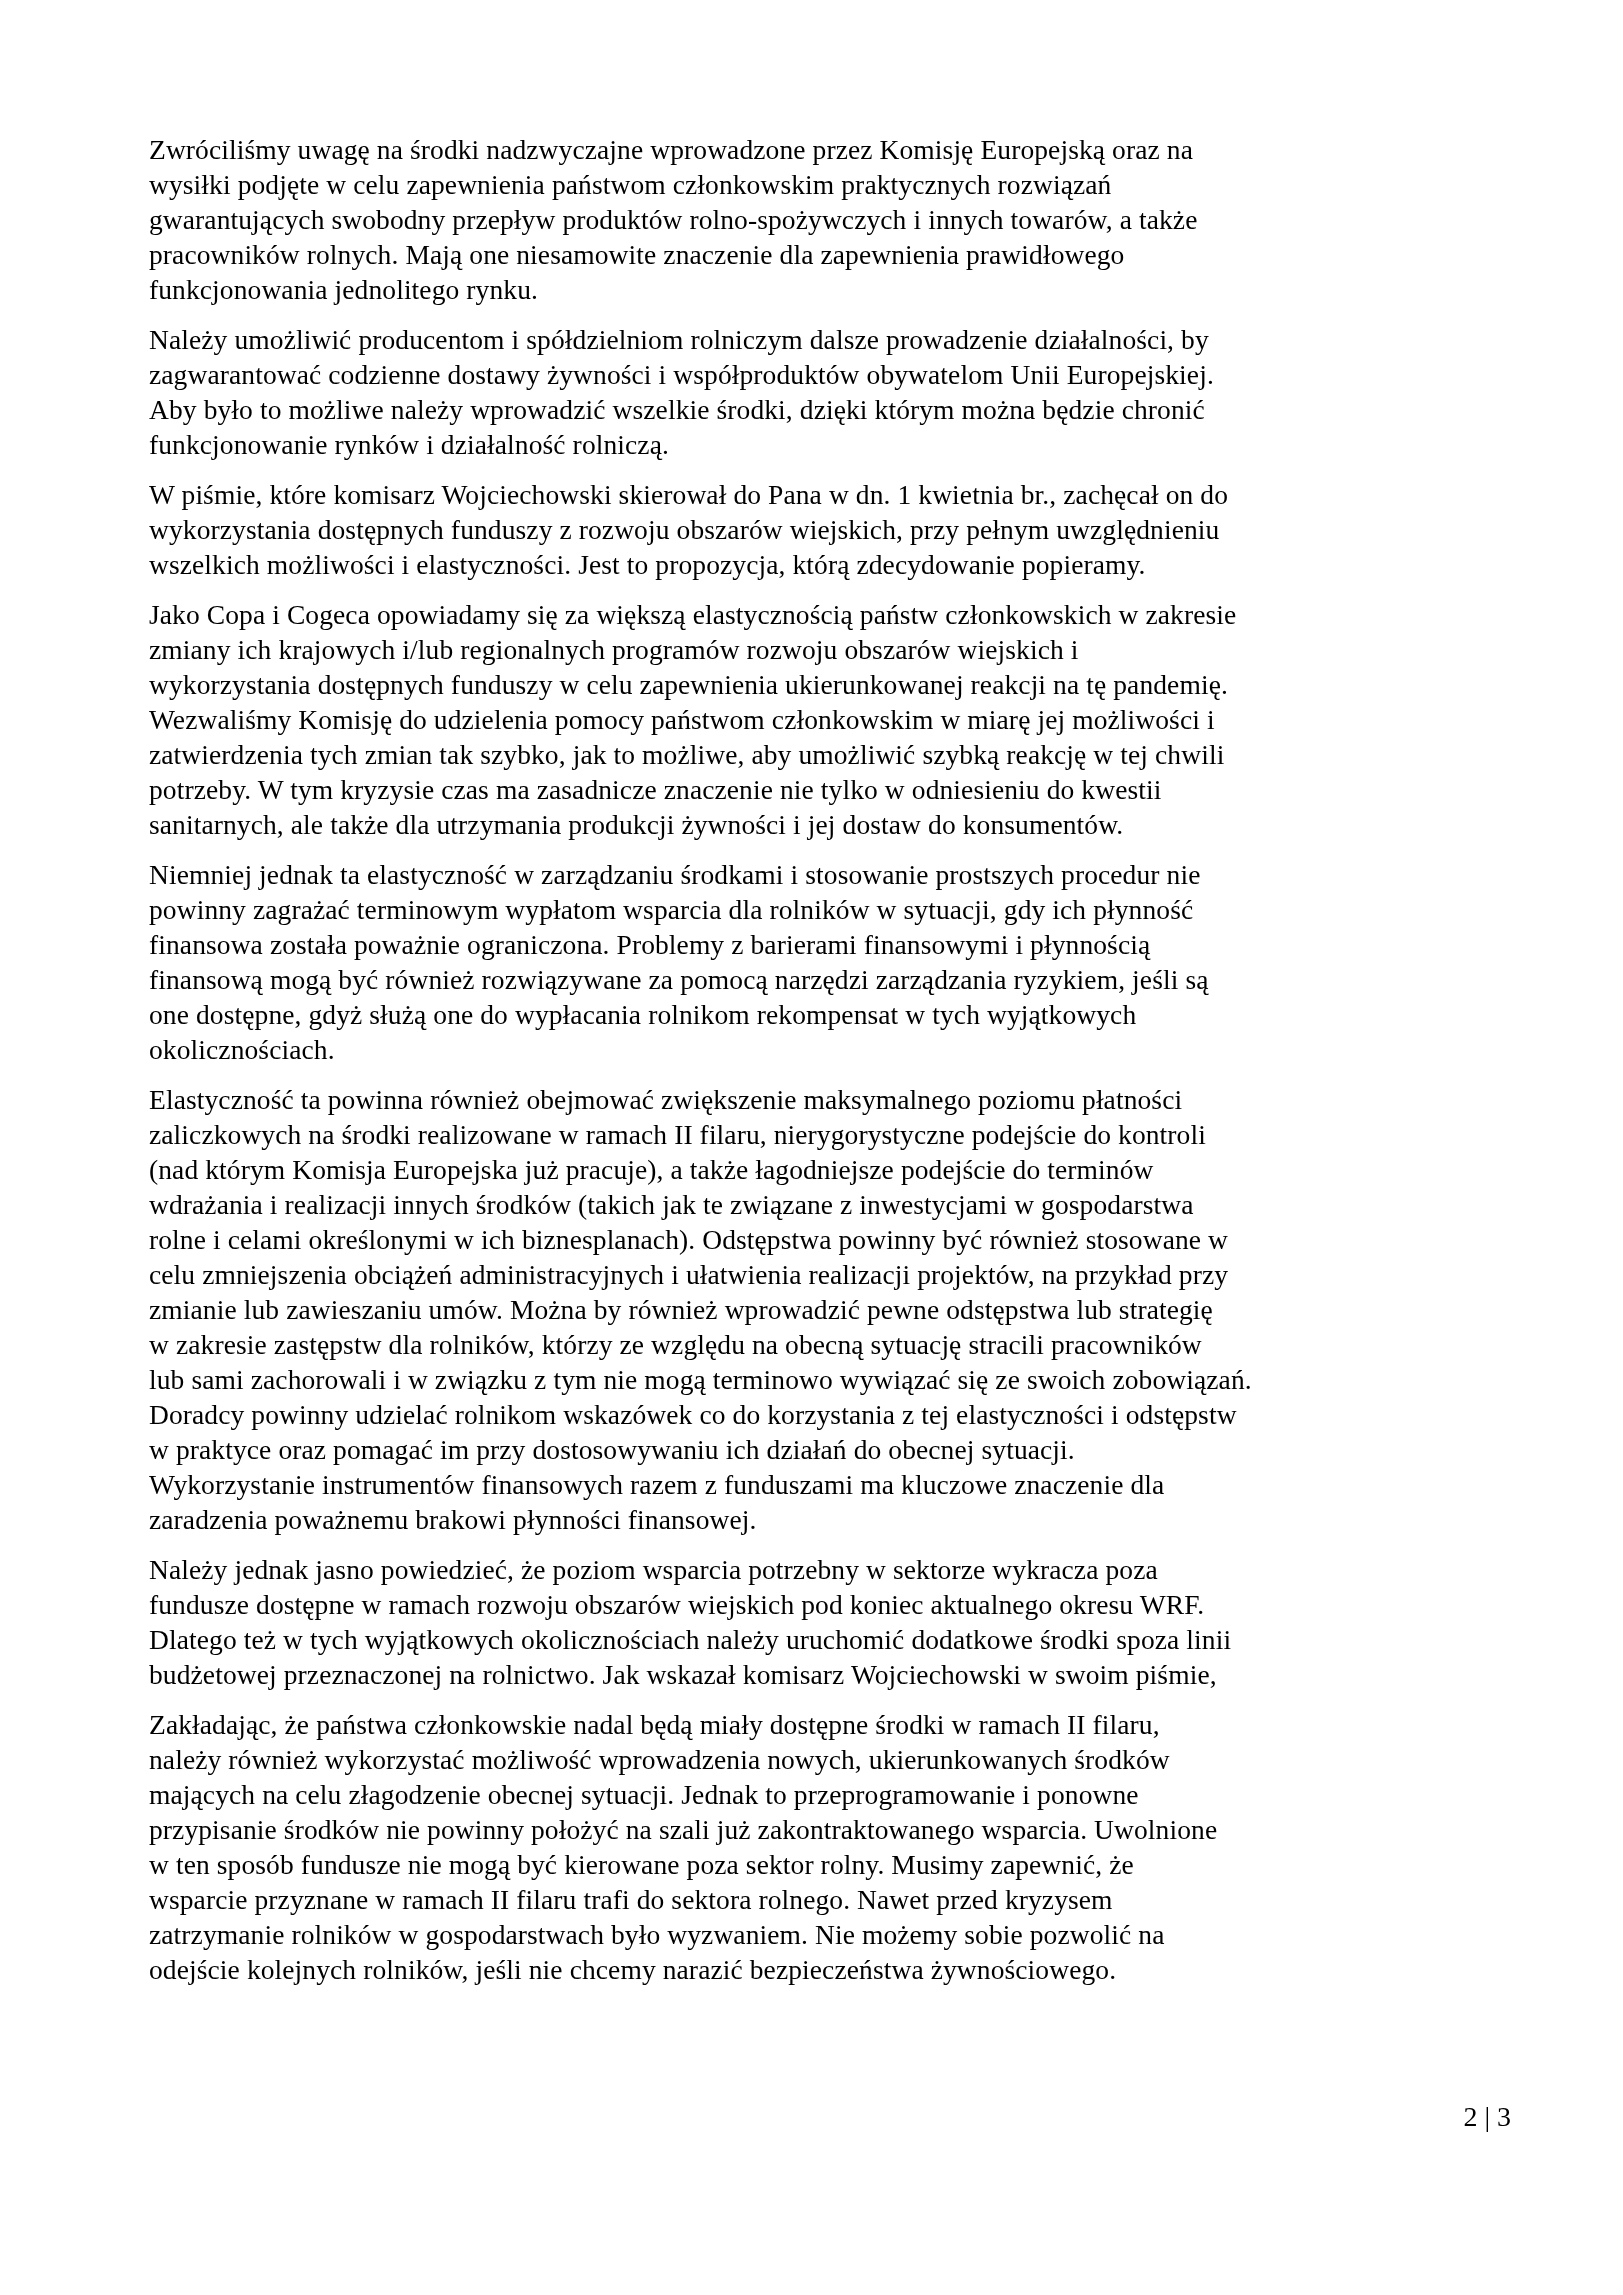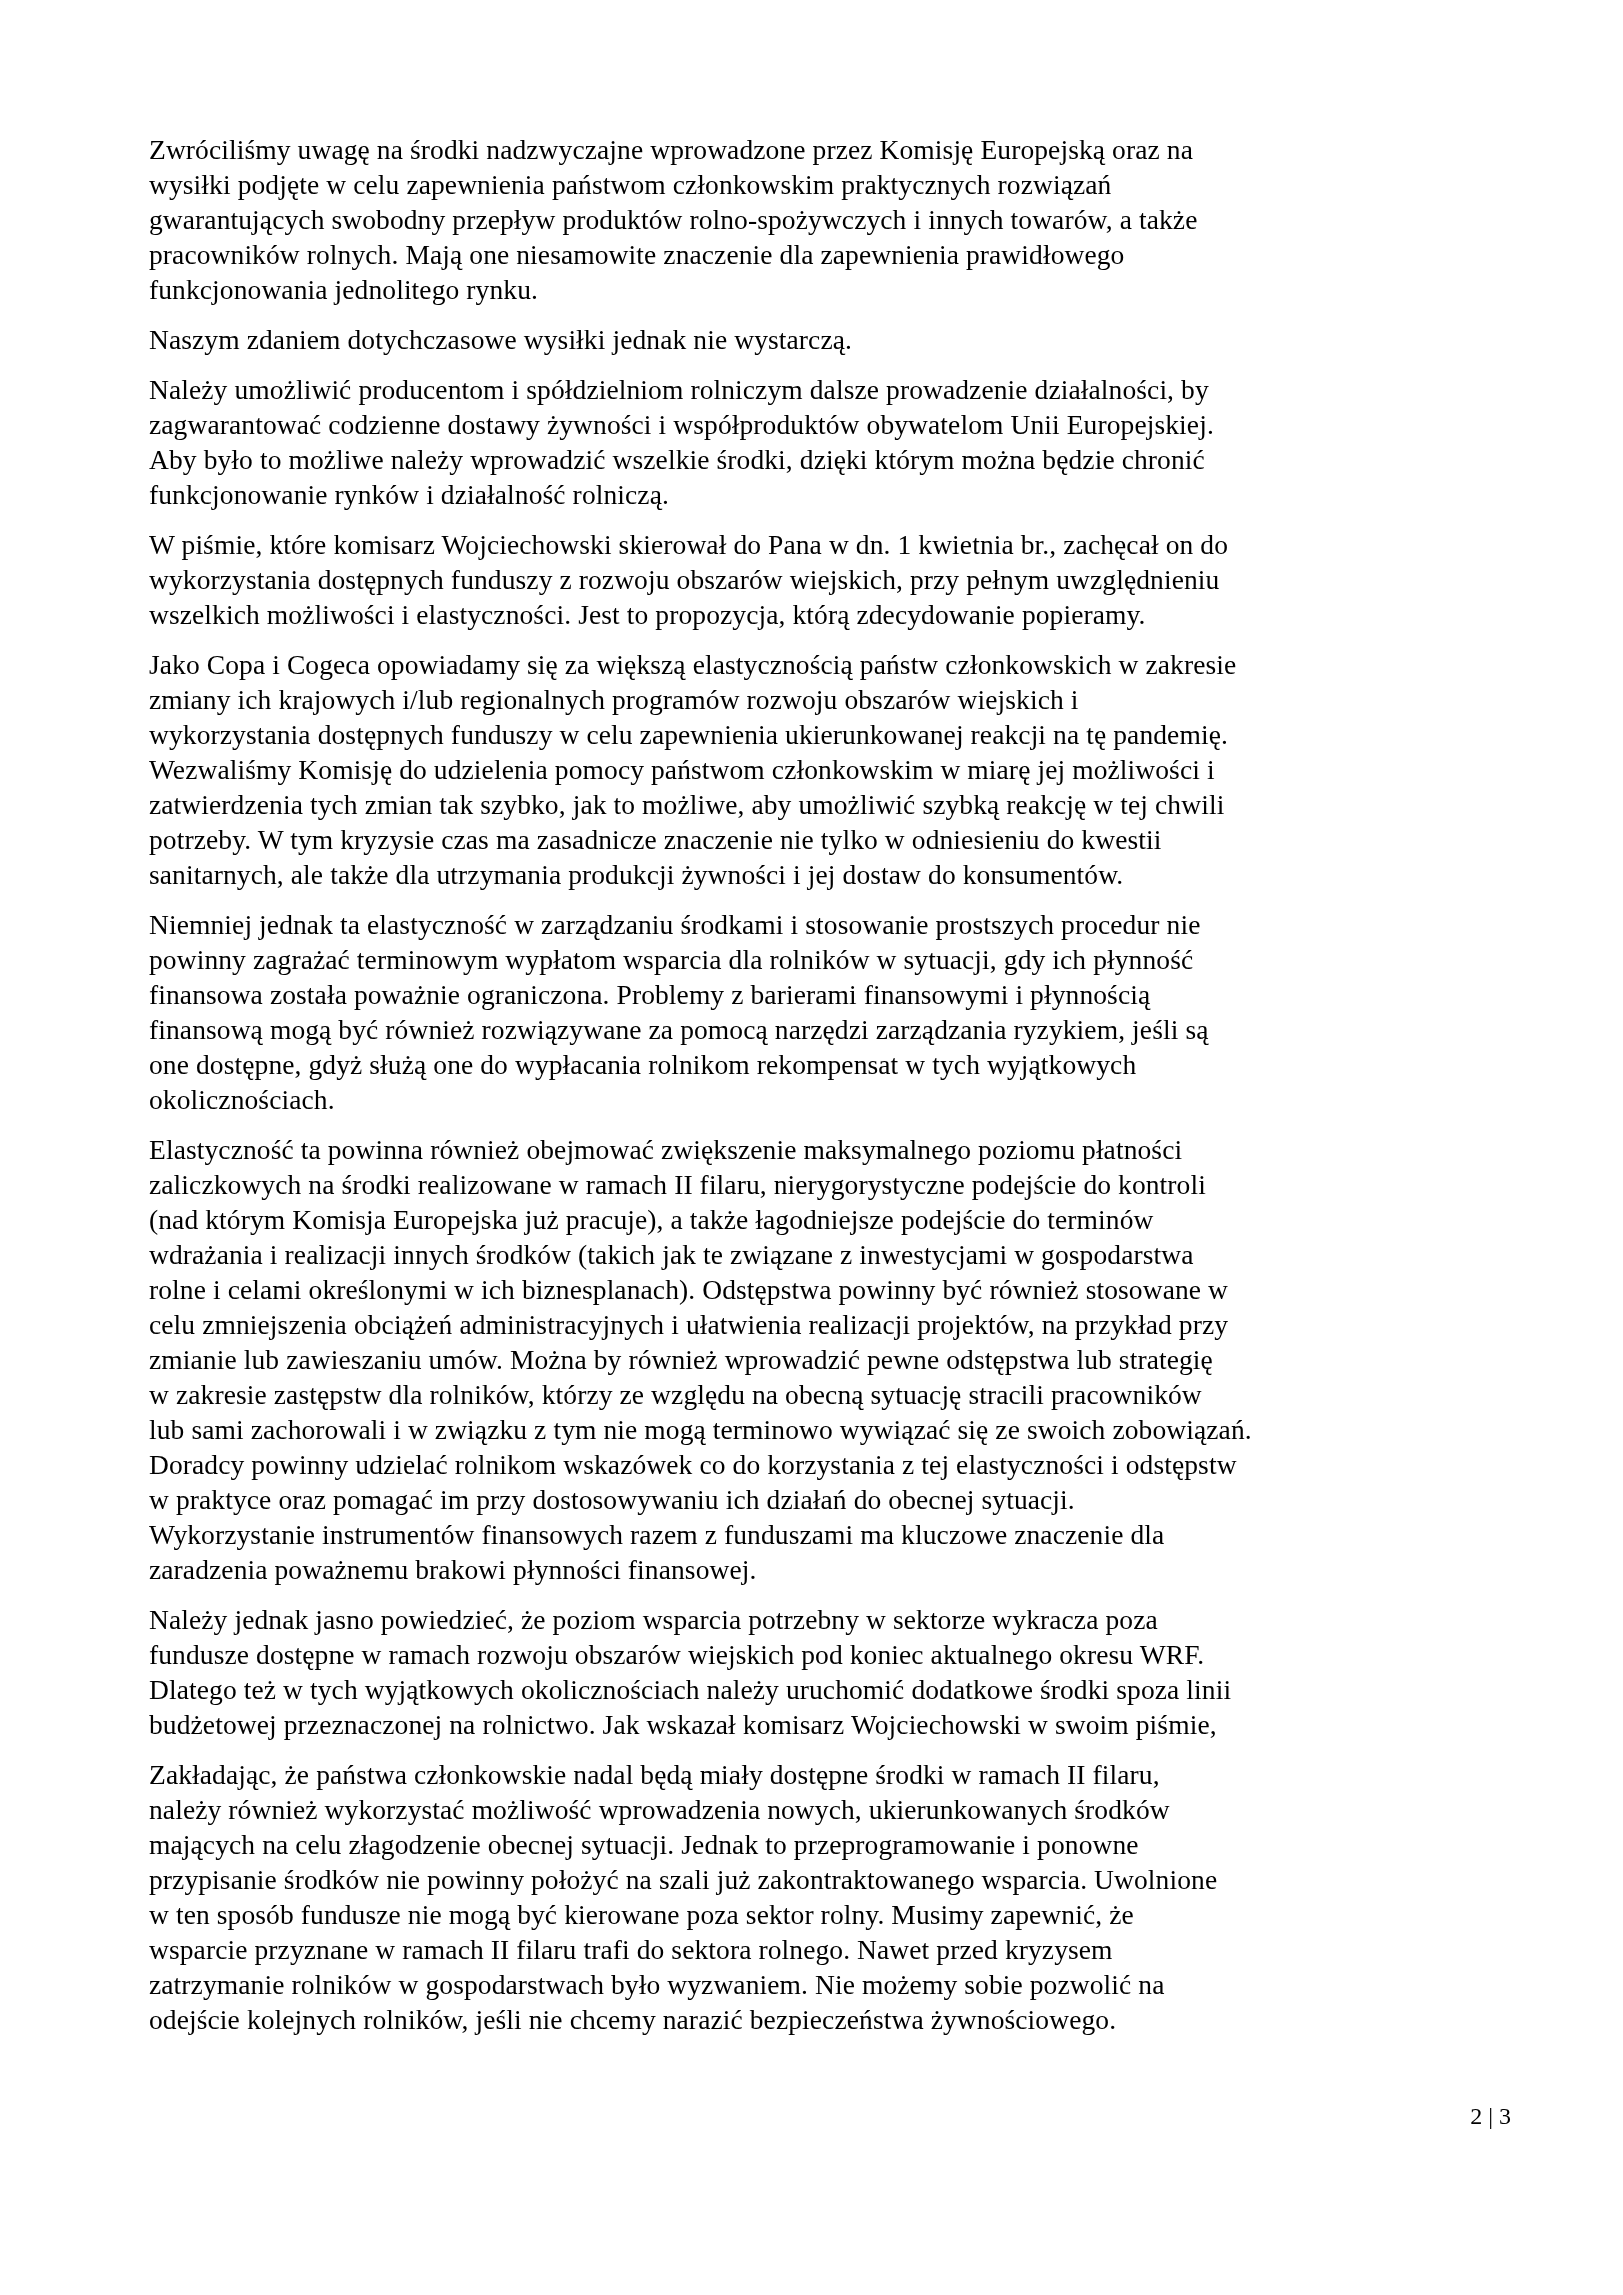--- a/index.html
+++ b/index.html
@@ -28,38 +28,37 @@
     line-height: 35px;
     text-align: left;
     white-space: pre-line; 
     letter-spacing: 0.1px;
   }
   .page-number {
     position: absolute;
     top: 2100px;
     right: 112px;
     width: 262px;
-    font-size: 24px;
+    font-size: 28px;
     line-height: 33px;
     text-align: right;
     color: #000000;
   }
 </style>
 </head>
 <body>
 
 <main class="page">
 
   <section class="text-body">
     <p>Zwróciliśmy uwagę na środki nadzwyczajne wprowadzone przez Komisję Europejską oraz na
 wysiłki podjęte w celu zapewnienia państwom członkowskim praktycznych rozwiązań
 gwarantujących swobodny przepływ produktów rolno-spożywczych i innych towarów, a także
 pracowników rolnych. Mają one niesamowite znaczenie dla zapewnienia prawidłowego
 funkcjonowania jednolitego rynku.</p>
-    <p>Naszym zdaniem dotychczasowe wysiłki jednak nie wystarczą.</p>
     <p>Należy umożliwić producentom i spółdzielniom rolniczym dalsze prowadzenie działalności, by
 zagwarantować codzienne dostawy żywności i współproduktów obywatelom Unii Europejskiej.
 Aby było to możliwe należy wprowadzić wszelkie środki, dzięki którym można będzie chronić
 funkcjonowanie rynków i działalność rolniczą.</p>
     <p>W piśmie, które komisarz Wojciechowski skierował do Pana w dn. 1 kwietnia br., zachęcał on do
 wykorzystania dostępnych funduszy z rozwoju obszarów wiejskich, przy pełnym uwzględnieniu
 wszelkich możliwości i elastyczności. Jest to propozycja, którą zdecydowanie popieramy.</p>
     <p>Jako Copa i Cogeca opowiadamy się za większą elastycznością państw członkowskich w zakresie
 zmiany ich krajowych i/lub regionalnych programów rozwoju obszarów wiejskich i
 wykorzystania dostępnych funduszy w celu zapewnienia ukierunkowanej reakcji na tę pandemię.

